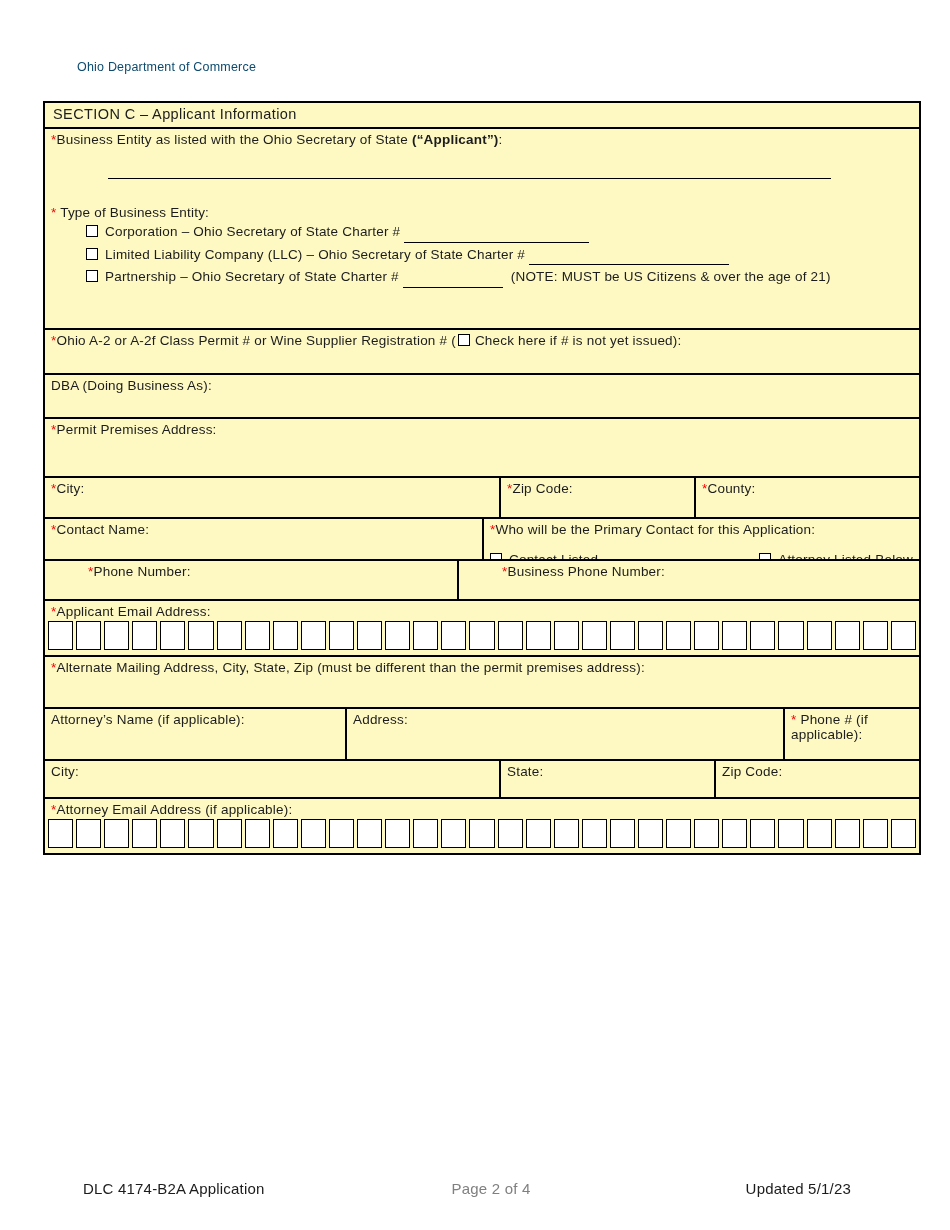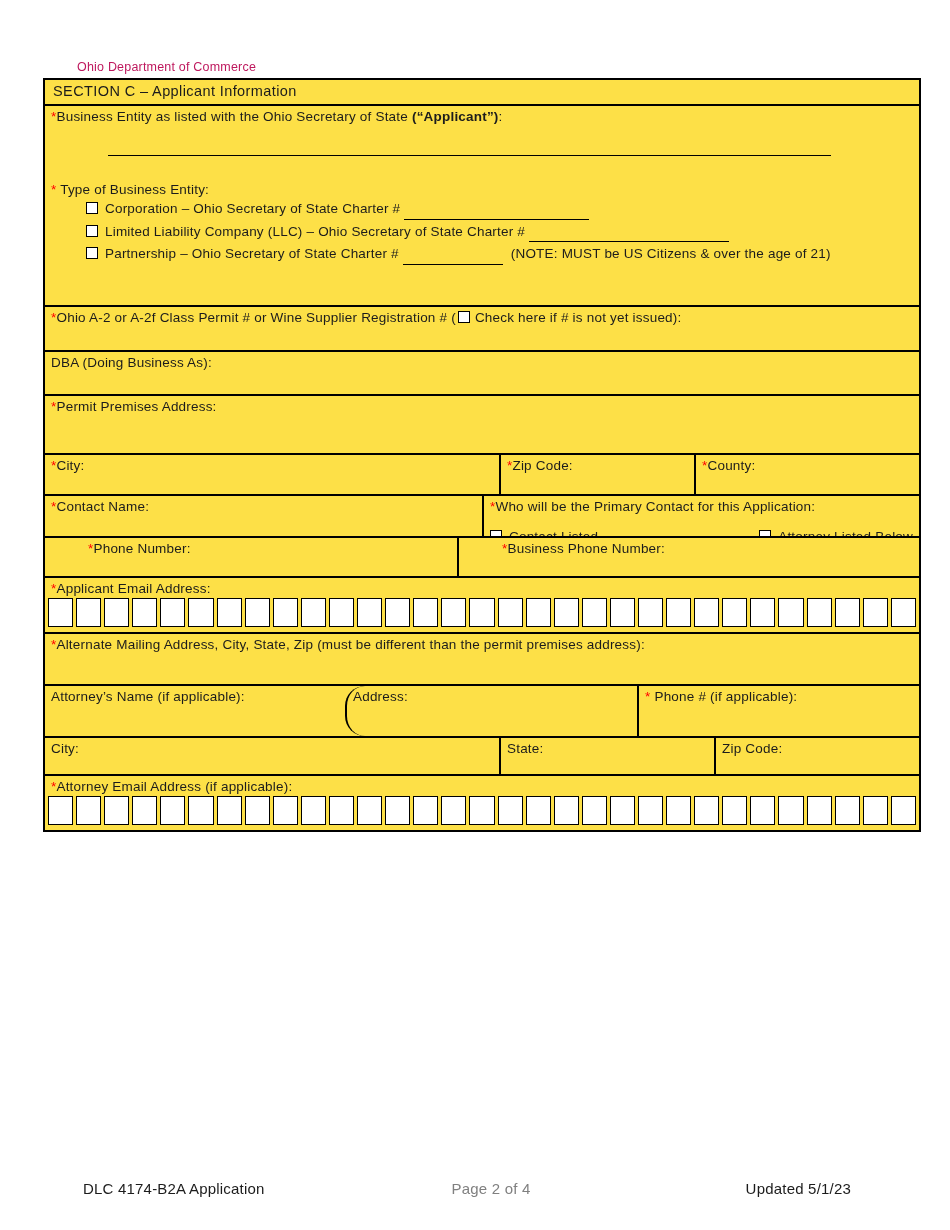--- a/index.html
+++ b/index.html
@@ -2,23 +2,23 @@
 <html><head>
 <meta charset="utf-8">
 <style>
   html,body { margin:0; padding:0; }
   body {
     width:950px; height:1230px; background:#ffffff; position:relative;
     font-family:"Liberation Sans", sans-serif; color:#1c1c1c;
     font-size:13.5px; letter-spacing:0.2px;
   }
   .req { color:#ff0000; }
-  .agency { position:absolute; left:77px; top:60px; color:#be185d; font-size:12.5px; }
-
-  .form { position:absolute; left:43px; top:78px; width:874px; border:2px solid #000; background:#fde047; }
+  .agency { position:absolute; left:77px; top:60px; color:#0c4a6e; font-size:12.5px; }
+
+  .form { position:absolute; left:43px; top:101px; width:874px; border:2px solid #000; background:#fef9c3; }
   .row { border-top:2px solid #000; display:flex; box-sizing:border-box; align-items:stretch; }
   .row.first { border-top:none; }
   .cell { box-sizing:border-box; padding:3px 6px; overflow:hidden; }
   .cell.bl { border-left:2px solid #000; }
 
   .h-title   { height:24px;  font-size:14.5px; padding:3px 8px; letter-spacing:0.4px; }
   .h-entity  { height:199px; }
   .h-permit  { height:43px; }
   .h-dba     { height:42px; }
   .h-prem    { height:57px; }
@@ -26,21 +26,21 @@
   .h-contact { height:40px; }
   .h-phone   { height:38px;padding-left:43px; }
   .h-email   { height:54px; padding:0; }
   .h-alt     { height:50px; }
   .h-atty    { height:50px; }
   .h-attycity{ height:36px; }
 
   .w-city   { width:454px; } .w-zip  { width:195px; }
   .w-cname  { width:437px; }
   .w-pnum   { width:412px; }
-  .w-aname  { width:300px; } .w-aaddr { width:292px;border-radius:20px; }
+  .w-aname  { width:300px; } .w-aaddr { width:438px; }
   .w-acity  { width:454px; } .w-astate{ width:215px; }
   .grow { flex:1; }
 
   .cb { display:inline-block; width:10px; height:10px; border:1.5px solid #000;
         vertical-align:-1px; margin-right:7px; background:#fff; }
   .cb.inl { margin:0 5px 0 2px; }
 
   .blank { display:inline-block; border-bottom:1.5px solid #000; height:13px;
            vertical-align:bottom; margin:0 4px; }
 

